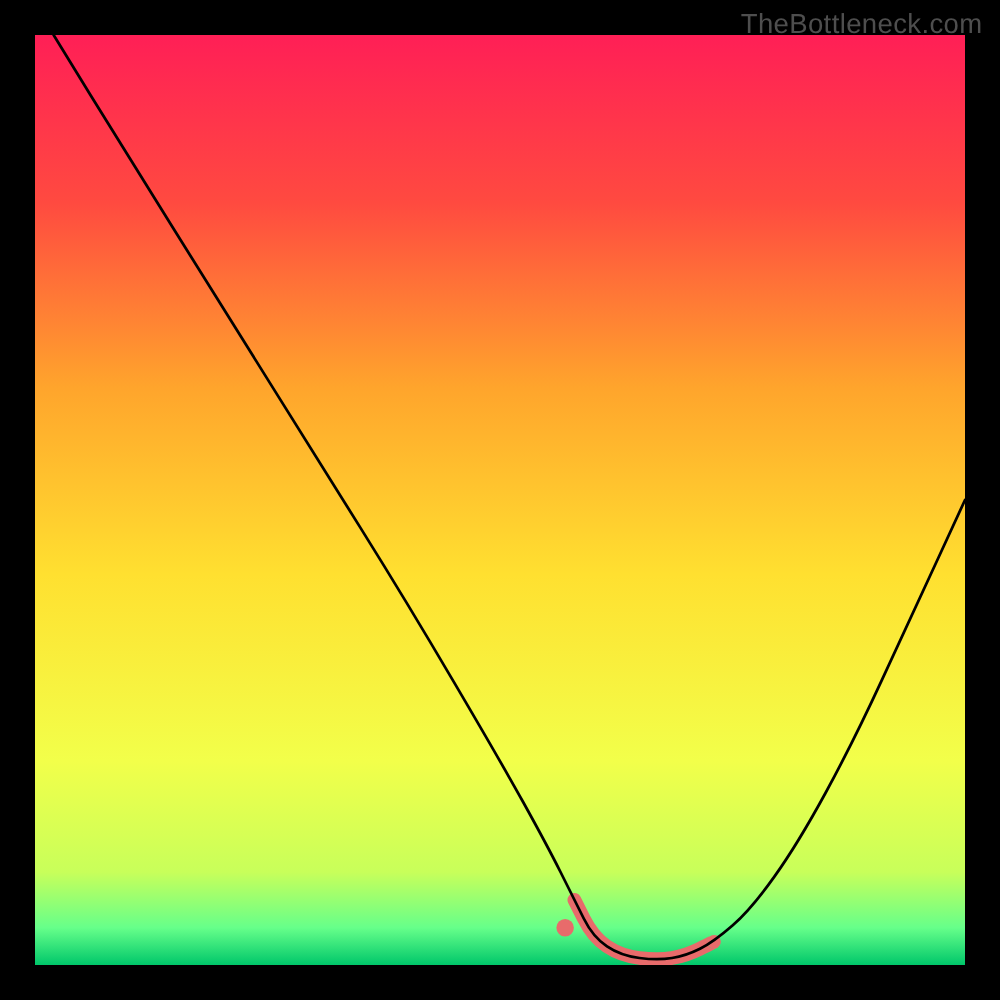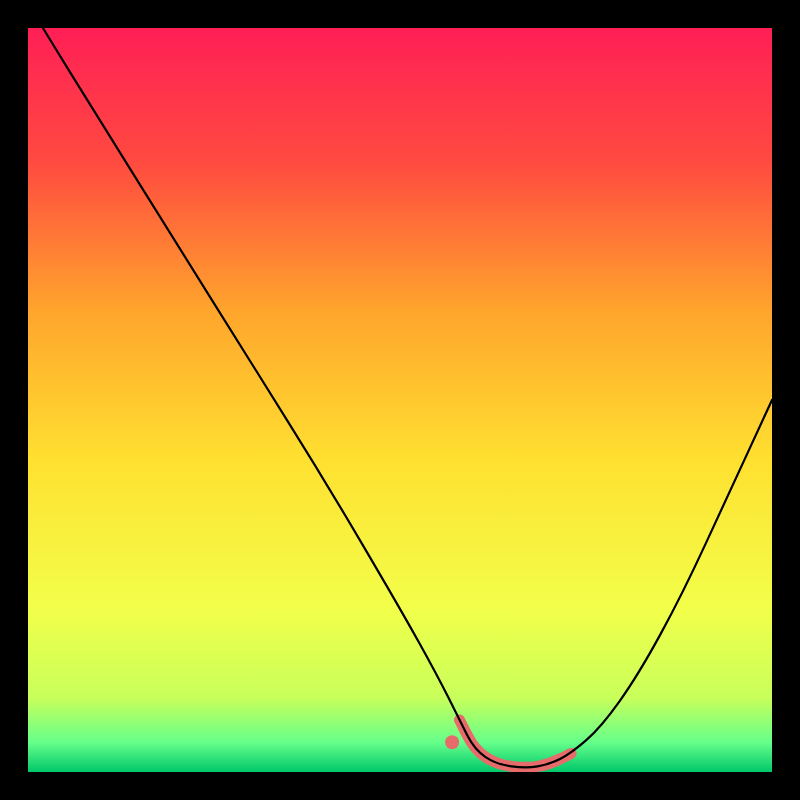--- a/index.html
+++ b/index.html
@@ -55,20 +55,21 @@
     stroke-linejoin: round;
   }
   .dot {
     fill: #e86b6b;
   }
 </style>
 </head>
 <body>
 
 <div class="frame">
+  <div class="watermark">TheBottleneck.com</div>
 
   <div class="plot-wrap">
     <svg viewBox="0 0 744 744">
       <defs>
         <linearGradient id="bg" x1="0" y1="0" x2="0" y2="1">
           <stop offset="0%" stop-color="#ff1f56"></stop>
           <stop offset="18%" stop-color="#ff4a40"></stop>
           <stop offset="38%" stop-color="#ffa52c"></stop>
           <stop offset="58%" stop-color="#ffe030"></stop>
           <stop offset="78%" stop-color="#f2ff4a"></stop>

